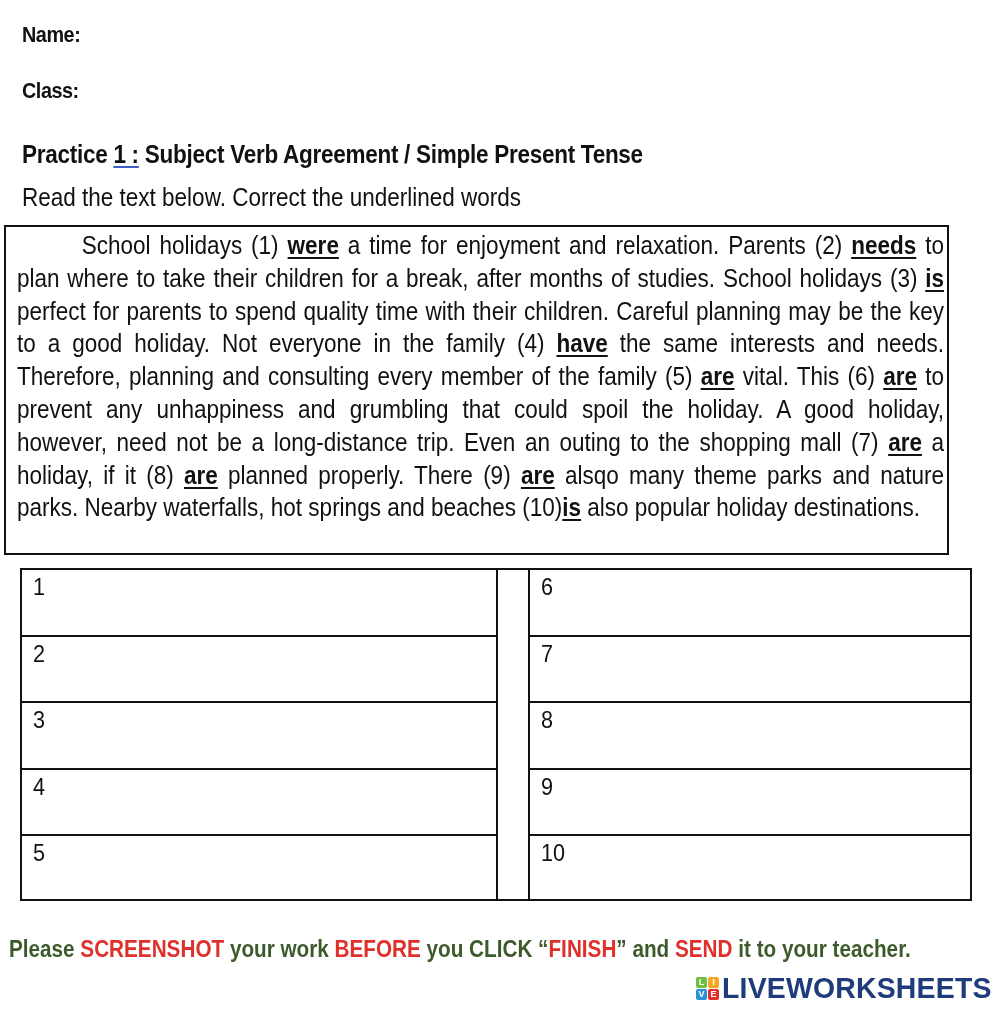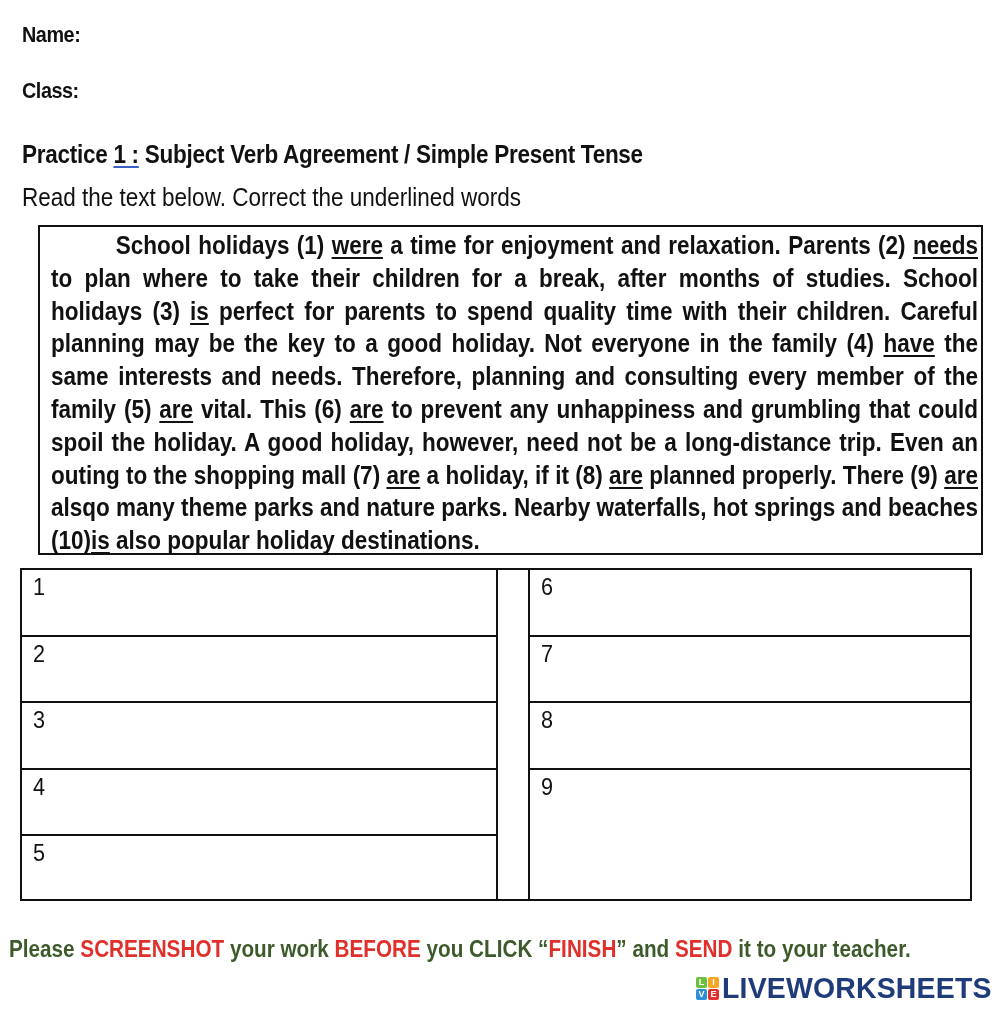--- a/index.html
+++ b/index.html
@@ -16,24 +16,23 @@
       left: 22px; top: 140px; font-weight: bold; font-size: 25px;
       letter-spacing: -0.3px; white-space: nowrap;
       transform: scaleX(0.9); transform-origin: left top;
     }
     .heading .num { color: #111; text-decoration: underline; text-decoration-color: #3b5fc4; text-decoration-thickness: 2px; text-underline-offset: 3px; }
     .instruction {
       left: 22px; top: 183px; font-size: 25px; white-space: nowrap;
       transform: scaleX(0.9); transform-origin: left top;
     }
     .passage {
-      left: 38px; top: 225px; width: 945px; height: 330px;
+      left: 4px; top: 225px; width: 945px; height: 330px;
       border: 2px solid #111; box-sizing: border-box;
       padding: 2px 8px 4px 11px;
-      font-weight: bold;
     }
     .passage-inner {
       width: 1030px; font-size: 25px; line-height: 32.8px; text-align: justify;
       transform: scaleX(0.9); transform-origin: left top;
     }
     .passage-inner p { margin: 0; text-indent: 72px; }
     .passage-inner b { text-decoration: underline; text-underline-offset: 3px; }
     .answers {
       left: 20px; top: 568px; width: 952px; height: 333px;
     }
@@ -102,20 +101,21 @@
       <div class="cell"><span>3</span><input class="answer-input" type="text" value="" style=""></div>
       <div class="cell"><span>4</span><input class="answer-input" type="text" value="" style=""></div>
       <div class="cell"><span>5</span><input class="answer-input" type="text" value="" style=""></div>
     </div>
   <div class="gap"></div>
   <div class="col right" id="col-right">
       <div class="cell"><span>6</span><input class="answer-input" type="text" value="" style=""></div>
       <div class="cell"><span>7</span><input class="answer-input" type="text" value="" style=""></div>
       <div class="cell"><span>8</span><input class="answer-input" type="text" value="" style=""></div>
       <div class="cell"><span>9</span><input class="answer-input" type="text" value="" style=""></div>
+      <div class="cell"><span>10</span><input class="answer-input" type="text" value="" style=""></div>
     </div>
 </div>
 
 <div class="abs notice" id="notice"><span>Please </span><span class="red">SCREENSHOT</span><span> your work </span><span class="red">BEFORE</span><span> you CLICK “</span><span class="red">FINISH</span><span>” and </span><span class="red">SEND</span><span> it to your teacher.</span></div>
 
 <div class="abs brand">
   <div class="logo-grid" id="logo-grid">
       <div style="background: rgb(108, 191, 63);">L</div>
       <div style="background: rgb(245, 166, 35);">I</div>
       <div style="background: rgb(45, 143, 213);">V</div>

